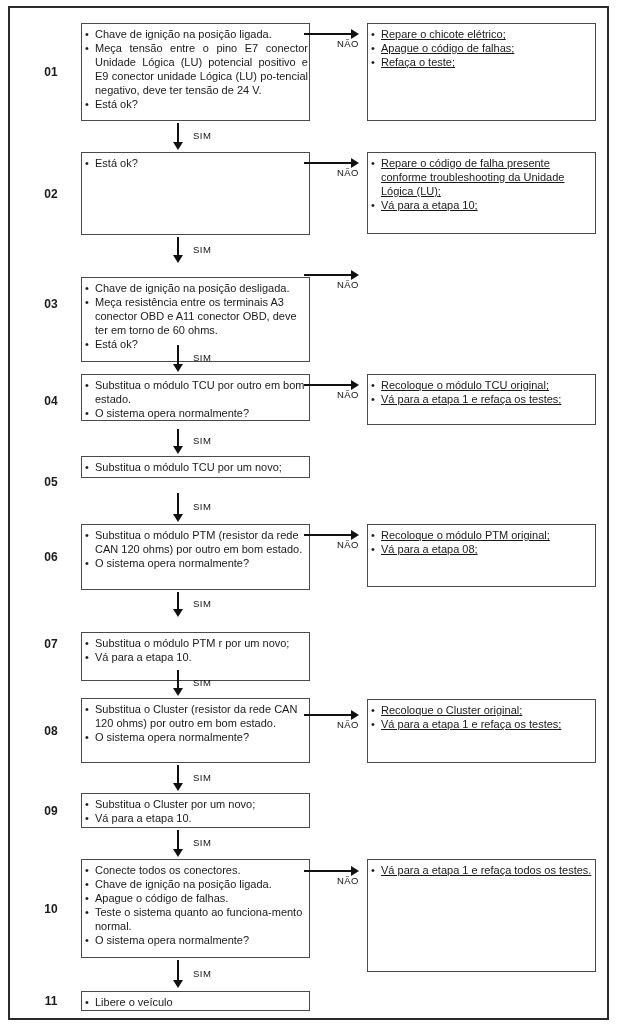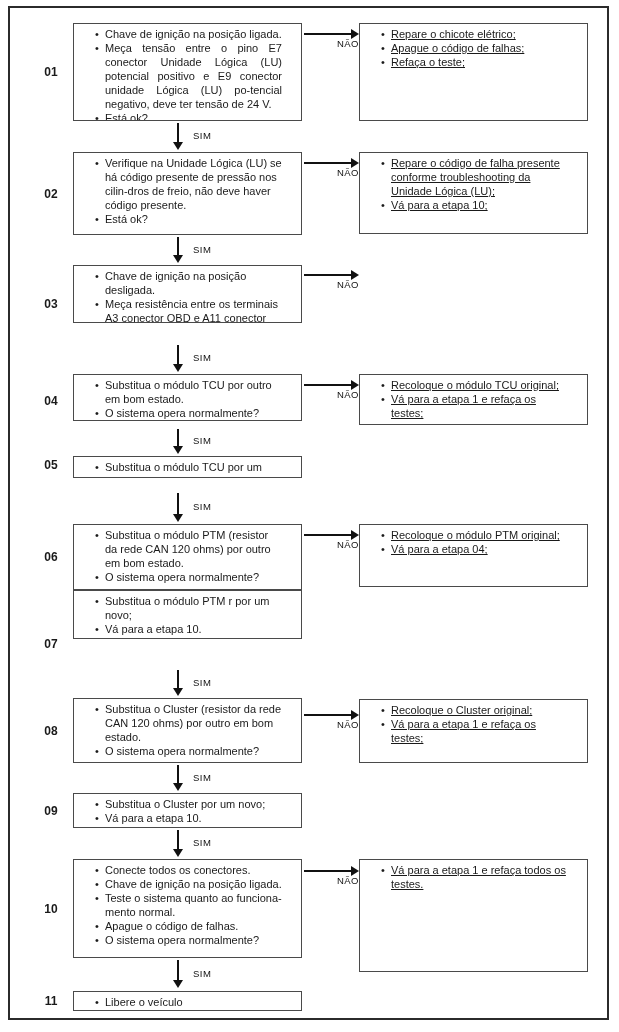--- a/index.html
+++ b/index.html
@@ -26,24 +26,25 @@
     font-weight: bold;
     font-size: 12px;
     line-height: 14px;
   }
   .box {
     position: absolute;
     width: 229px;
     border: 1.5px solid #4a4a4a;
     background: #ffffff;
     box-sizing: border-box;
-    padding: 3px 19px;
+    padding: 3px 1px;
     font-size: 11px;
     line-height: 14px;
     overflow: hidden;
+    margin-left: 8px;
   }
   .box.main  { left: 73px; }
   .box.nobox { left: 359px; text-decoration: underline; }
   .justify .li { text-align: justify; }
   .li { position: relative; padding-left: 12px; }
   .li::before { content: "\2022"; position: absolute; left: 2px; }
   
   .varrow { position: absolute; left: 172px; width: 12px; }
   .varrow::before {
     content: ""; position: absolute; left: 5px; top: 0;
@@ -91,34 +92,33 @@
   <div class="box nobox" style="top:23px;height:98px">
     <div class="li">Repare o chicote elétrico;</div>
     <div class="li">Apague o código de falhas;</div>
     <div class="li">Refaça o teste;</div>
   </div>
   <div class="varrow" style="top:123px;height:27px"></div>
   <div class="sim-label" style="top:130px">SIM</div>
 
   <div class="num" style="top:187px">02</div>
   <div class="box main" style="top:152px;height:83px">
-    <div class="li">Verifique na Unidade Lógica (LU) se há código presente de pressão nos cilin-dros de freio, não deve haver código presente.</div>
     <div class="li">Está ok?</div>
   </div>
   <div class="harrow" style="top:157px"></div>
   <div class="no-label" style="top:167px">NÃO</div>
   <div class="box nobox" style="top:152px;height:82px">
     <div class="li">Repare o código de falha presente conforme troubleshooting da Unidade Lógica (LU);</div>
     <div class="li">Vá para a etapa 10;</div>
   </div>
   <div class="varrow" style="top:237px;height:26px"></div>
   <div class="sim-label" style="top:244px">SIM</div>
 
   <div class="num" style="top:297px">03</div>
-  <div class="box main" style="top:265px;height:58px">
+  <div class="box main" style="top:277px;height:85px">
     <div class="li">Chave de ignição na posição desligada.</div>
     <div class="li">Meça resistência entre os terminais A3 conector OBD e A11 conector OBD, deve ter em torno de 60 ohms.</div>
     <div class="li">Está ok?</div>
   </div>
   <div class="harrow" style="top:269px"></div>
   <div class="no-label" style="top:279px">NÃO</div>
   <div class="varrow" style="top:345px;height:27px"></div>
   <div class="sim-label" style="top:352px">SIM</div>
 
   <div class="num" style="top:394px">04</div>
@@ -128,44 +128,44 @@
   </div>
   <div class="harrow" style="top:379px"></div>
   <div class="no-label" style="top:389px">NÃO</div>
   <div class="box nobox" style="top:374px;height:51px">
     <div class="li">Recoloque o módulo TCU original;</div>
     <div class="li">Vá para a etapa 1 e refaça os testes;</div>
   </div>
   <div class="varrow" style="top:429px;height:25px"></div>
   <div class="sim-label" style="top:435px">SIM</div>
 
-  <div class="num" style="top:458px">05</div>
+  <div class="num" style="top:475px">05</div>
   <div class="box main" style="top:456px;height:22px">
     <div class="li">Substitua o módulo TCU por um novo;</div>
     <div class="li">Vá para a etapa 10.</div>
   </div>
   <div class="varrow" style="top:493px;height:29px"></div>
   <div class="sim-label" style="top:501px">SIM</div>
 
   <div class="num" style="top:550px">06</div>
   <div class="box main" style="top:524px;height:66px">
     <div class="li">Substitua o módulo PTM (resistor da rede CAN 120 ohms) por outro em bom estado.</div>
     <div class="li">O sistema opera normalmente?</div>
   </div>
   <div class="harrow" style="top:529px"></div>
   <div class="no-label" style="top:539px">NÃO</div>
   <div class="box nobox" style="top:524px;height:63px">
     <div class="li">Recoloque o módulo PTM original;</div>
-    <div class="li">Vá para a etapa 04;</div>
+    <div class="li">Vá para a etapa 08;</div>
   </div>
   <div class="varrow" style="top:592px;height:25px"></div>
   <div class="sim-label" style="top:598px">SIM</div>
 
   <div class="num" style="top:637px">07</div>
-  <div class="box main" style="top:590px;height:49px">
+  <div class="box main" style="top:632px;height:49px">
     <div class="li">Substitua o módulo PTM r por um novo;</div>
     <div class="li">Vá para a etapa 10.</div>
   </div>
   <div class="varrow" style="top:670px;height:26px"></div>
   <div class="sim-label" style="top:677px">SIM</div>
 
   <div class="num" style="top:724px">08</div>
   <div class="box main" style="top:698px;height:65px">
     <div class="li">Substitua o Cluster (resistor da rede CAN 120 ohms) por outro em bom estado.</div>
     <div class="li">O sistema opera normalmente?</div>
@@ -184,22 +184,22 @@
     <div class="li">Substitua o Cluster por um novo;</div>
     <div class="li">Vá para a etapa 10.</div>
   </div>
   <div class="varrow" style="top:830px;height:27px"></div>
   <div class="sim-label" style="top:837px">SIM</div>
 
   <div class="num" style="top:902px">10</div>
   <div class="box main" style="top:859px;height:99px">
     <div class="li">Conecte todos os conectores.</div>
     <div class="li">Chave de ignição na posição ligada.</div>
+    <div class="li">Apague o código de falhas.</div>
     <div class="li">Teste o sistema quanto ao funciona-mento normal.</div>
-    <div class="li">Apague o código de falhas.</div>
     <div class="li">O sistema opera normalmente?</div>
   </div>
   <div class="harrow" style="top:865px"></div>
   <div class="no-label" style="top:875px">NÃO</div>
   <div class="box nobox" style="top:859px;height:113px">
     <div class="li">Vá para a etapa 1 e refaça todos os testes.</div>
   </div>
   <div class="varrow" style="top:960px;height:28px"></div>
   <div class="sim-label" style="top:968px">SIM</div>
 

